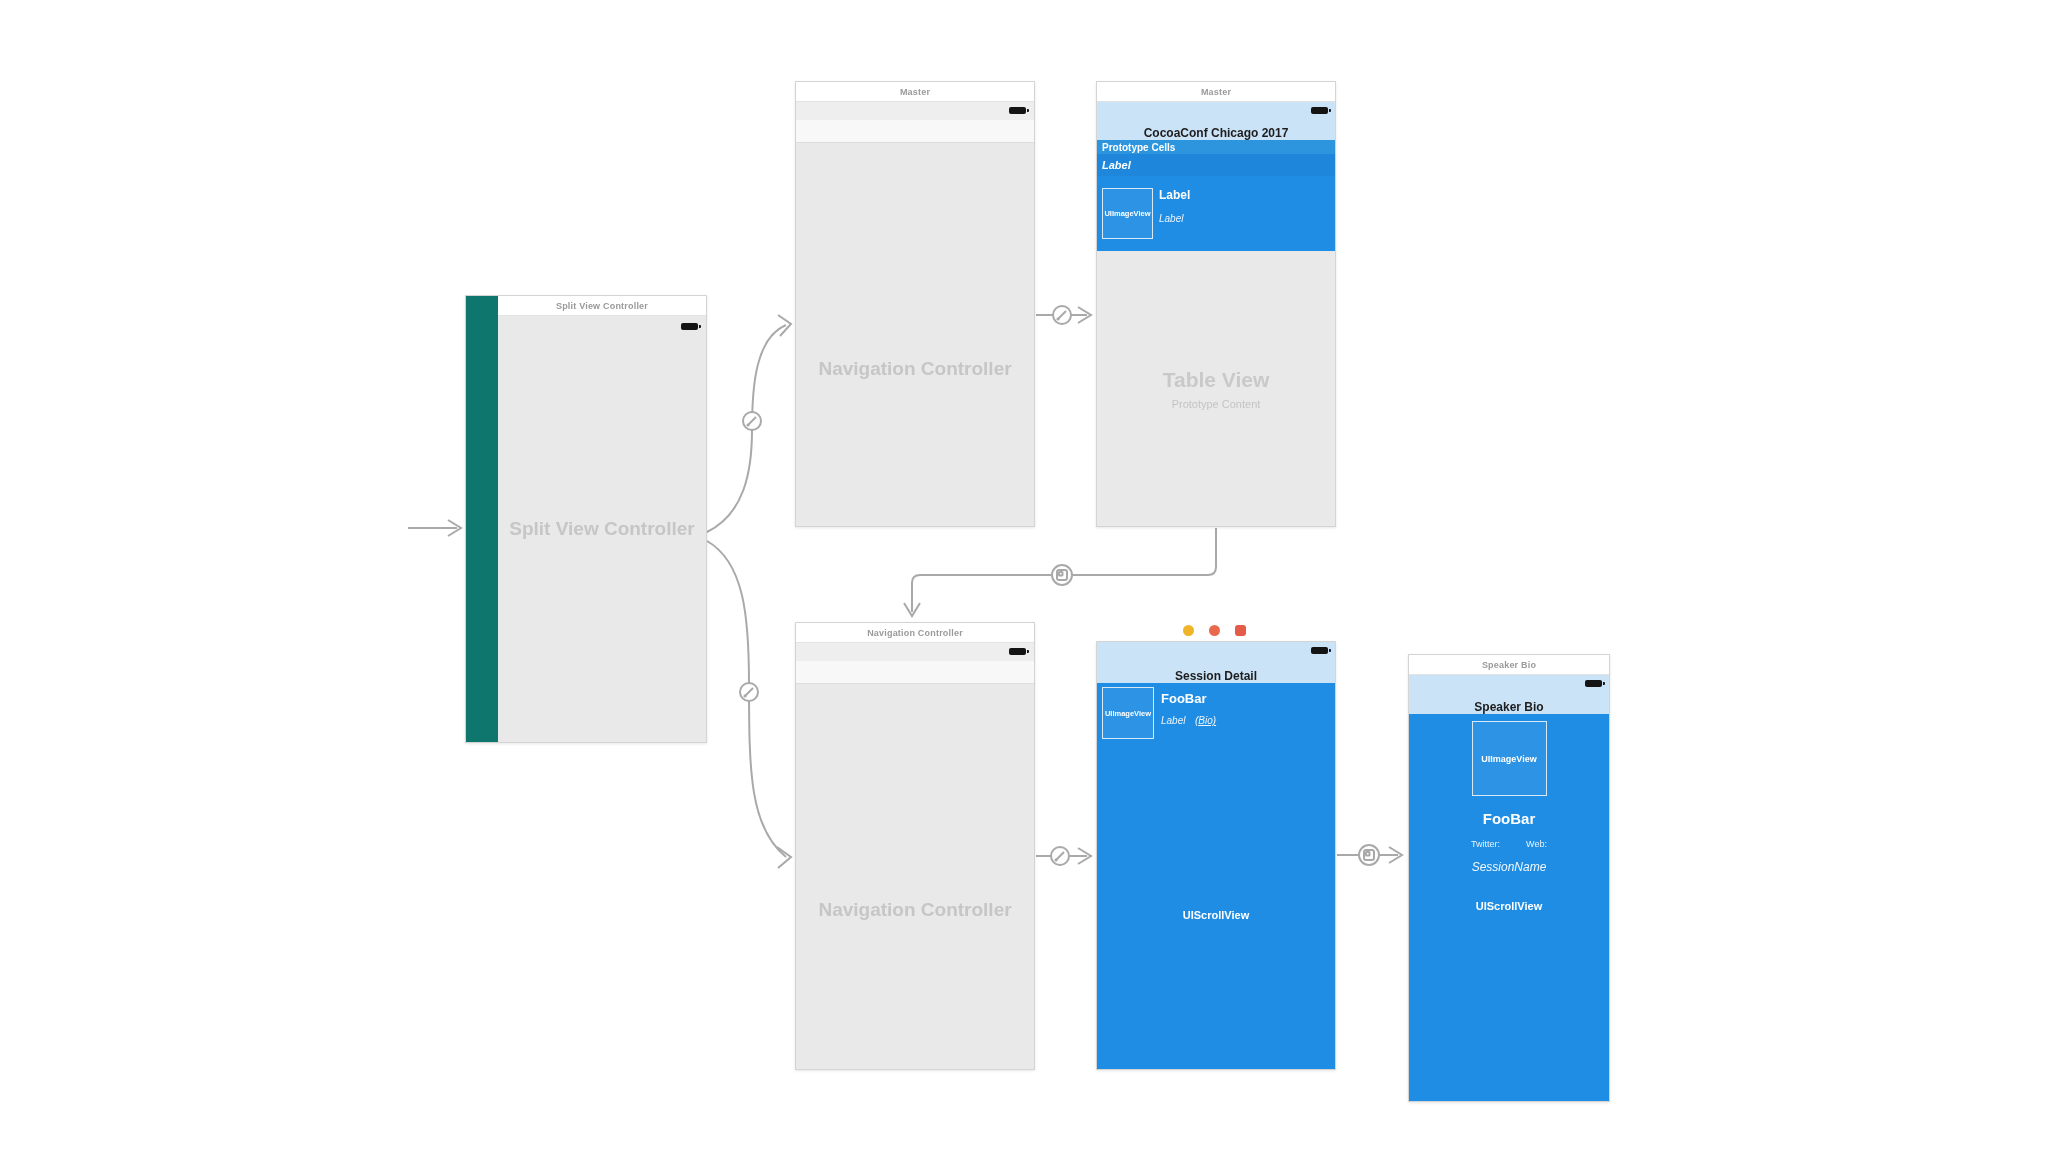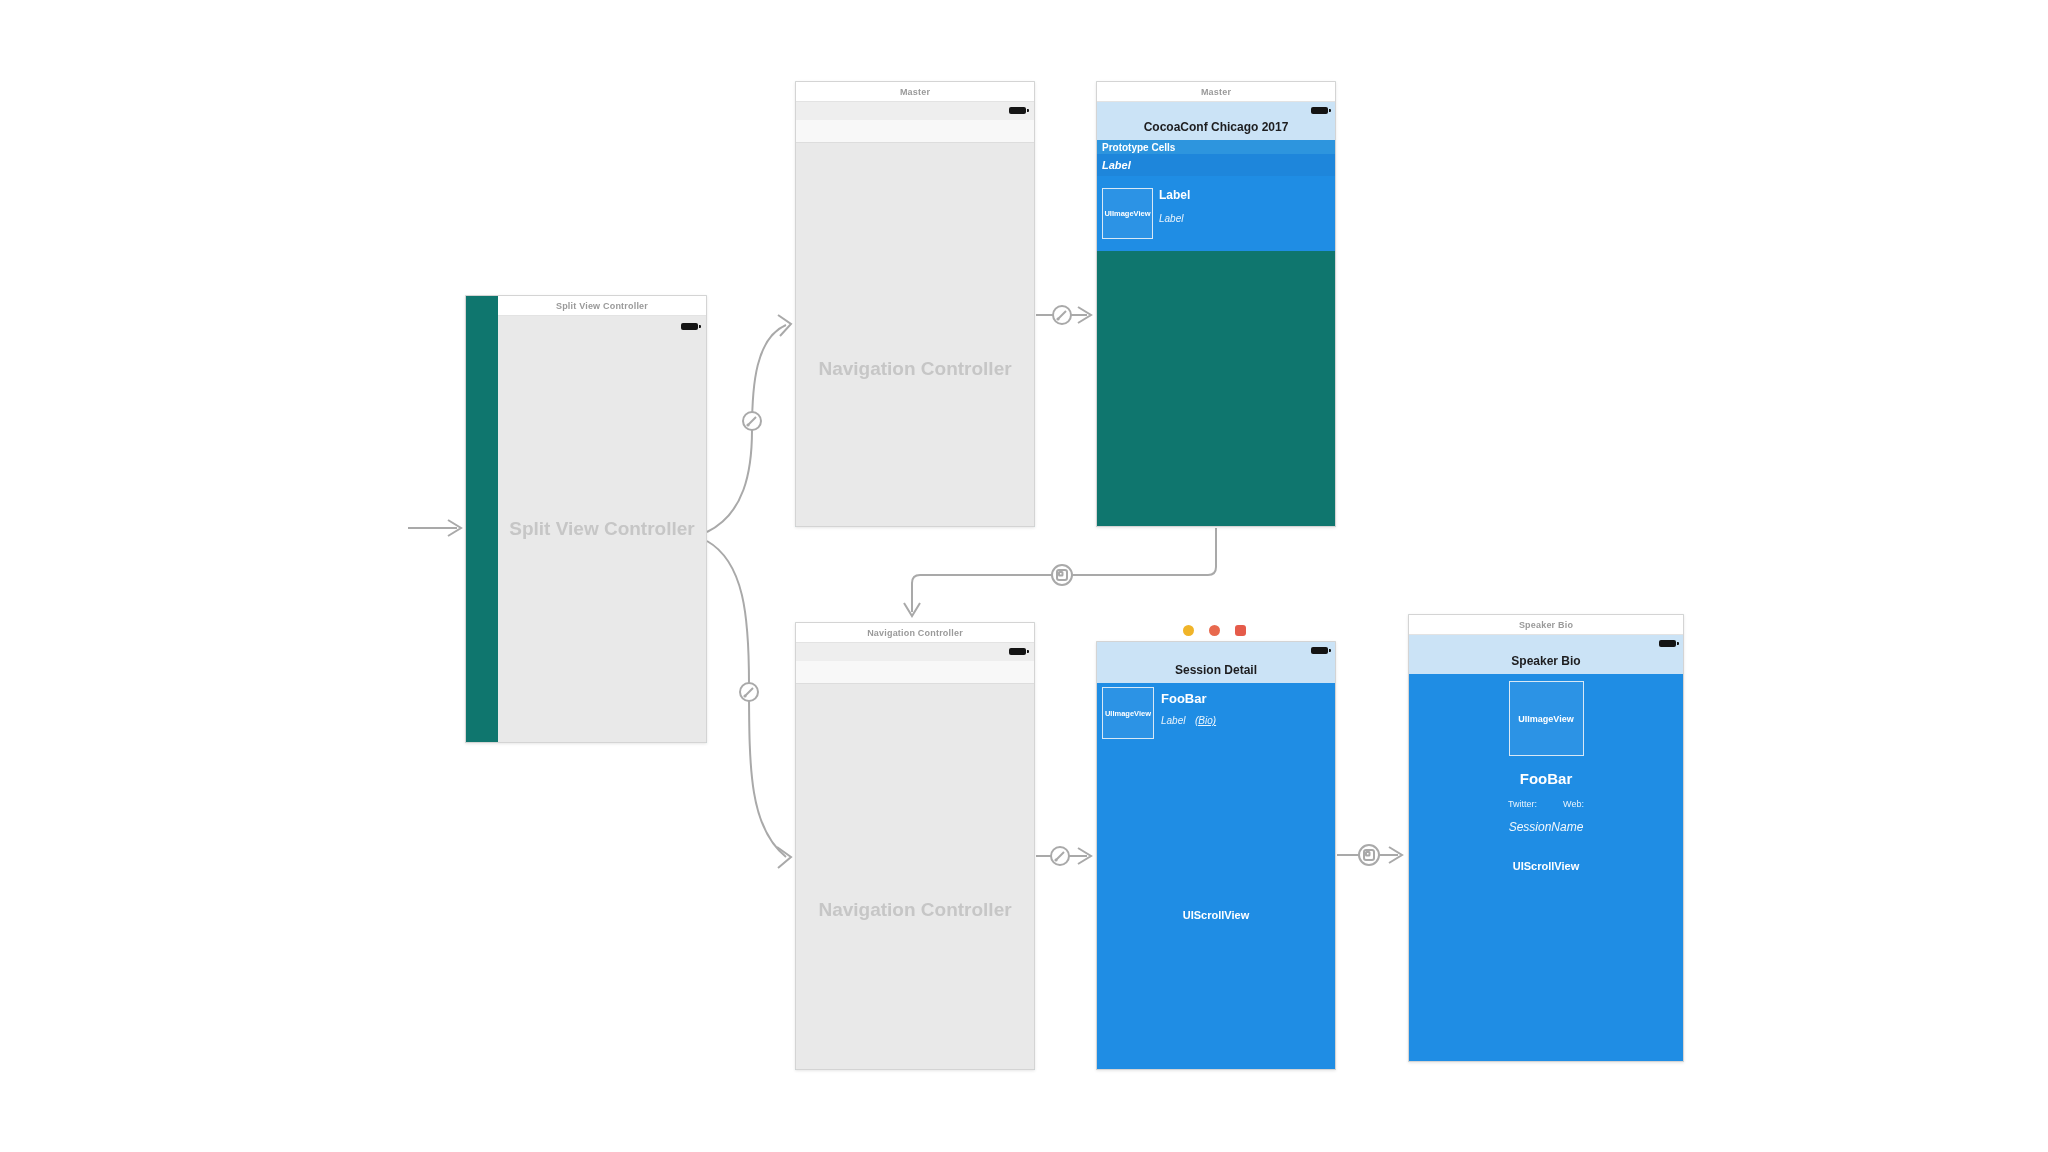--- a/index.html
+++ b/index.html
@@ -18,21 +18,21 @@
                   background:#141414;border-radius:0 1px 1px 0;}
 
   .status-row{position:relative;height:18px;background:#eeeeee;}
   .navbar-strip{height:22px;background:#f8f8f8;border-bottom:1px solid #dddddd;}
   .gray-body{position:relative;flex:1;background:#e9e9e9;display:flex;align-items:center;justify-content:center;}
   .watermark{color:#c6c6c6;font-size:19px;font-weight:600;}
 
   .vstack{display:flex;flex-direction:column;height:100%;}
 
   .bluebar{position:relative;background:#cbe3f6;display:flex;align-items:flex-end;justify-content:center;}
-  .bluebar .navtitle{font-size:12px;font-weight:bold;color:#1d1d1f;padding-bottom:6px;}
+  .bluebar .navtitle{font-size:12px;font-weight:bold;color:#1d1d1f;}
 
   .section-header{height:14px;background:#2d95de;display:flex;align-items:center;padding-left:5px;}
   .section-header span{color:#ffffff;font-size:10px;font-weight:bold;}
   .proto-row{height:22px;background:#1e86db;display:flex;align-items:center;padding-left:5px;}
   .proto-row span{color:#ffffff;font-size:11px;font-weight:bold;font-style:italic;}
 
   .blue-cell{position:relative;background:#1f8de4;}
   .imgview{position:absolute;border:1px solid #d8e8f5;background:rgba(255,255,255,0.06);
            display:flex;align-items:center;justify-content:center;overflow:hidden;box-sizing:border-box;}
   .imgview span{color:#ffffff;font-weight:bold;white-space:nowrap;}
@@ -174,20 +174,24 @@
       <div class="proto-row">
         <span>Label</span>
       </div>
       <div class="blue-cell" style="height:75px;">
         <div class="imgview" style="left:5px;top:12px;width:51px;height:51px;">
           <span style="font-size:7.5px;">UIImageView</span>
         </div>
         <span class="cell-title" style="left:62px;top:12px;">Label</span>
         <span class="cell-sub" style="left:62px;top:37px;">Label</span>
       </div>
+      <div class="placeholder">
+        <span class="big">Table View</span>
+        <span class="small">Prototype Content</span>
+      </div>
     </div>
   </div>
 
   <div class="card" style="left:795px;top:622px;width:240px;height:448px;">
     <div class="vstack">
       <div class="titlebar">
         <span>Navigation Controller</span>
       </div>
       <div class="status-row">
         <div class="battery" style="top:5px;right:8px;"></div>
@@ -216,21 +220,21 @@
           <span style="font-size:7.5px;">UIImageView</span>
         </div>
         <span class="cell-title" style="left:64px;top:8px;font-size:13px;">FooBar</span>
         <span class="cell-sub" style="left:64px;top:32px;">Label</span>
         <span class="cell-sub" style="left:98px;top:32px;text-decoration:underline;">(Bio)</span>
         <span class="scroll-label" style="top:226px;">UIScrollView</span>
       </div>
     </div>
   </div>
 
-  <div class="card" style="left:1408px;top:614px;width:276px;height:448px;">
+  <div class="card" style="left:1408px;top:654px;width:202px;height:448px;">
     <div class="vstack">
       <div class="titlebar">
         <span>Speaker Bio</span>
       </div>
       <div class="bluebar" style="height:39px;">
         <div class="battery" style="top:5px;right:7px;"></div>
         <span class="navtitle">Speaker Bio</span>
       </div>
       <div class="blue-content">
         <div class="bio-col" style="top:7px;">

